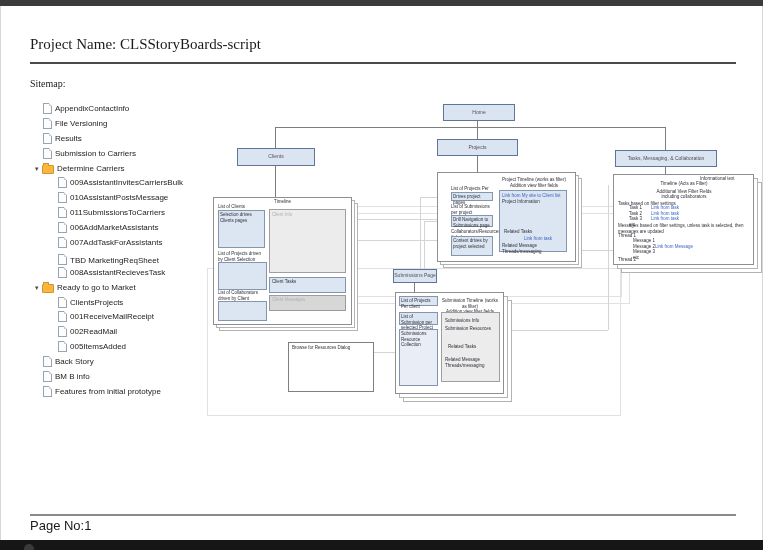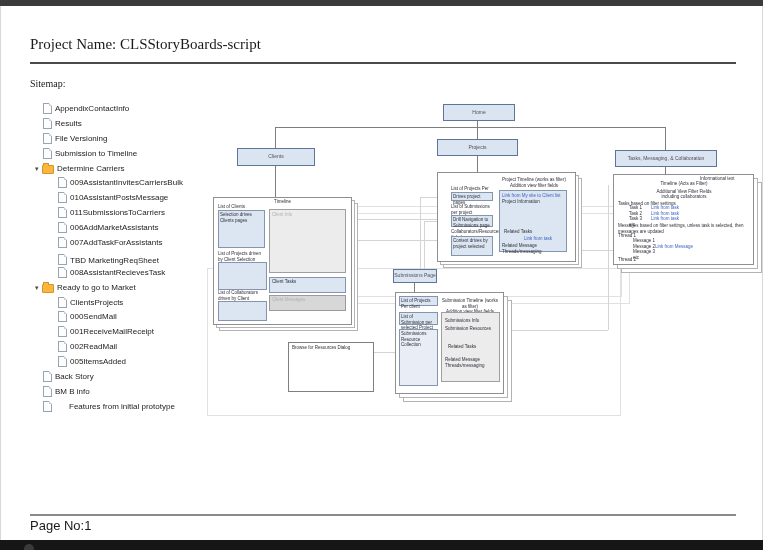--- a/index.html
+++ b/index.html
@@ -54,29 +54,29 @@
 <div class="abs title-rule"></div>
 <div class="abs sitemap-label">Sitemap:</div>
 
 <div class="abs tree" id="tree">
     <div class="trow" style="padding-left: 15px;">
       <span class="pg"></span>
       <span class="lbl">AppendixContactInfo</span>
     </div>
     <div class="trow" style="padding-left: 15px;">
       <span class="pg"></span>
+      <span class="lbl">File Versioning</span>
+    </div>
+    <div class="trow" style="padding-left: 15px;">
+      <span class="pg"></span>
       <span class="lbl">Results</span>
     </div>
     <div class="trow" style="padding-left: 15px;">
       <span class="pg"></span>
-      <span class="lbl">File Versioning</span>
-    </div>
-    <div class="trow" style="padding-left: 15px;">
-      <span class="pg"></span>
-      <span class="lbl">Submission to Timeline</span>
+      <span class="lbl">Submission to Carriers</span>
     </div>
     <div class="trow" style="padding-left: 7px;">
       <span class="tri">▾</span>
       <span class="fold"></span>
       <span class="lbl">Determine Carriers</span>
     </div>
     <div class="trow" style="padding-left: 30px;">
       <span class="pg"></span>
       <span class="lbl">009AssistantInvitesCarriersBulk</span>
     </div>
@@ -108,43 +108,39 @@
       <span class="tri">▾</span>
       <span class="fold"></span>
       <span class="lbl">Ready to go to Market</span>
     </div>
     <div class="trow" style="padding-left: 30px;">
       <span class="pg"></span>
       <span class="lbl">ClientsProjects</span>
     </div>
     <div class="trow" style="padding-left: 30px;">
       <span class="pg"></span>
-      <span class="lbl">000SendMail</span>
-    </div>
-    <div class="trow" style="padding-left: 30px;">
-      <span class="pg"></span>
       <span class="lbl">001ReceiveMailReceipt</span>
     </div>
     <div class="trow" style="padding-left: 30px;">
       <span class="pg"></span>
       <span class="lbl">002ReadMail</span>
     </div>
     <div class="trow" style="padding-left: 30px;">
       <span class="pg"></span>
       <span class="lbl">005ItemsAdded</span>
     </div>
     <div class="trow" style="padding-left: 15px;">
       <span class="pg"></span>
       <span class="lbl">Back Story</span>
     </div>
     <div class="trow" style="padding-left: 15px;">
       <span class="pg"></span>
       <span class="lbl">BM B info</span>
     </div>
-    <div class="trow" style="padding-left: 15px; gap: 14px;">
+    <div class="trow" style="padding-left: 15px;">
       <span class="pg"></span>
       <span class="lbl">Features from initial prototype</span>
     </div>
   </div>
 
 <div class="abs frect" style="left:226px;top:206px;width:402px;height:96px;"></div>
 <div class="abs frect" style="left:234px;top:213px;width:386px;height:82px;"></div>
 <div class="abs frect" style="left:207px;top:268px;width:412px;height:146px;"></div>
 
 <div class="abs fline" style="left:352px;top:219px;width:86px;height:1px;"></div>

